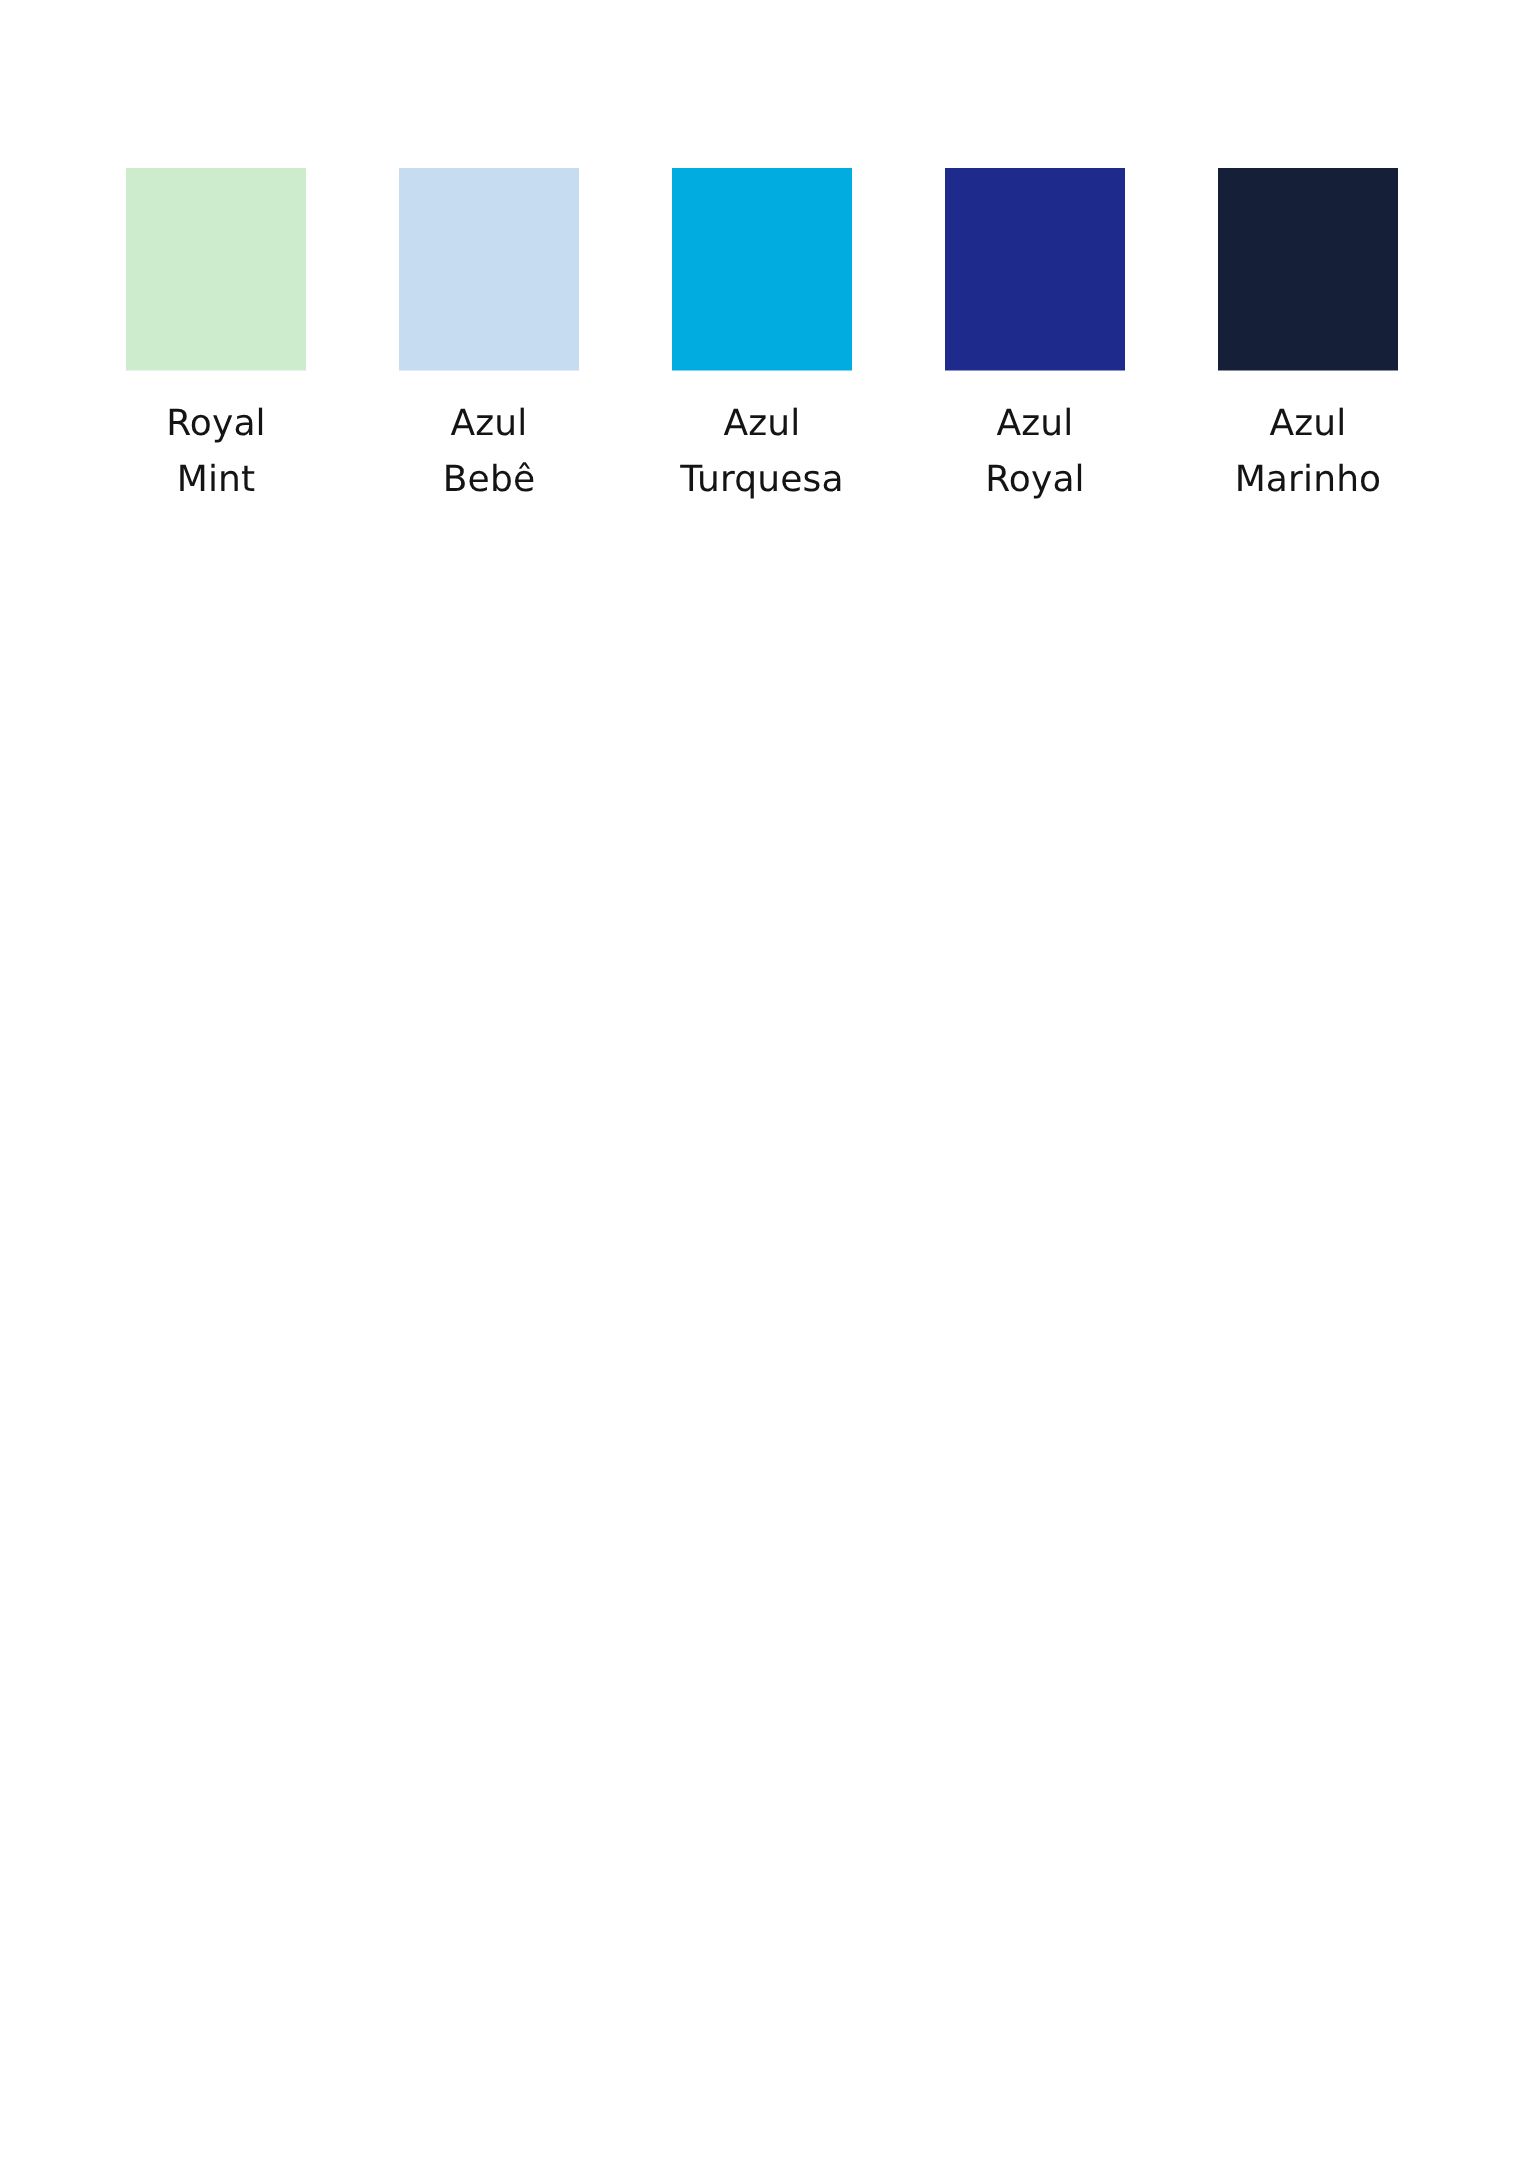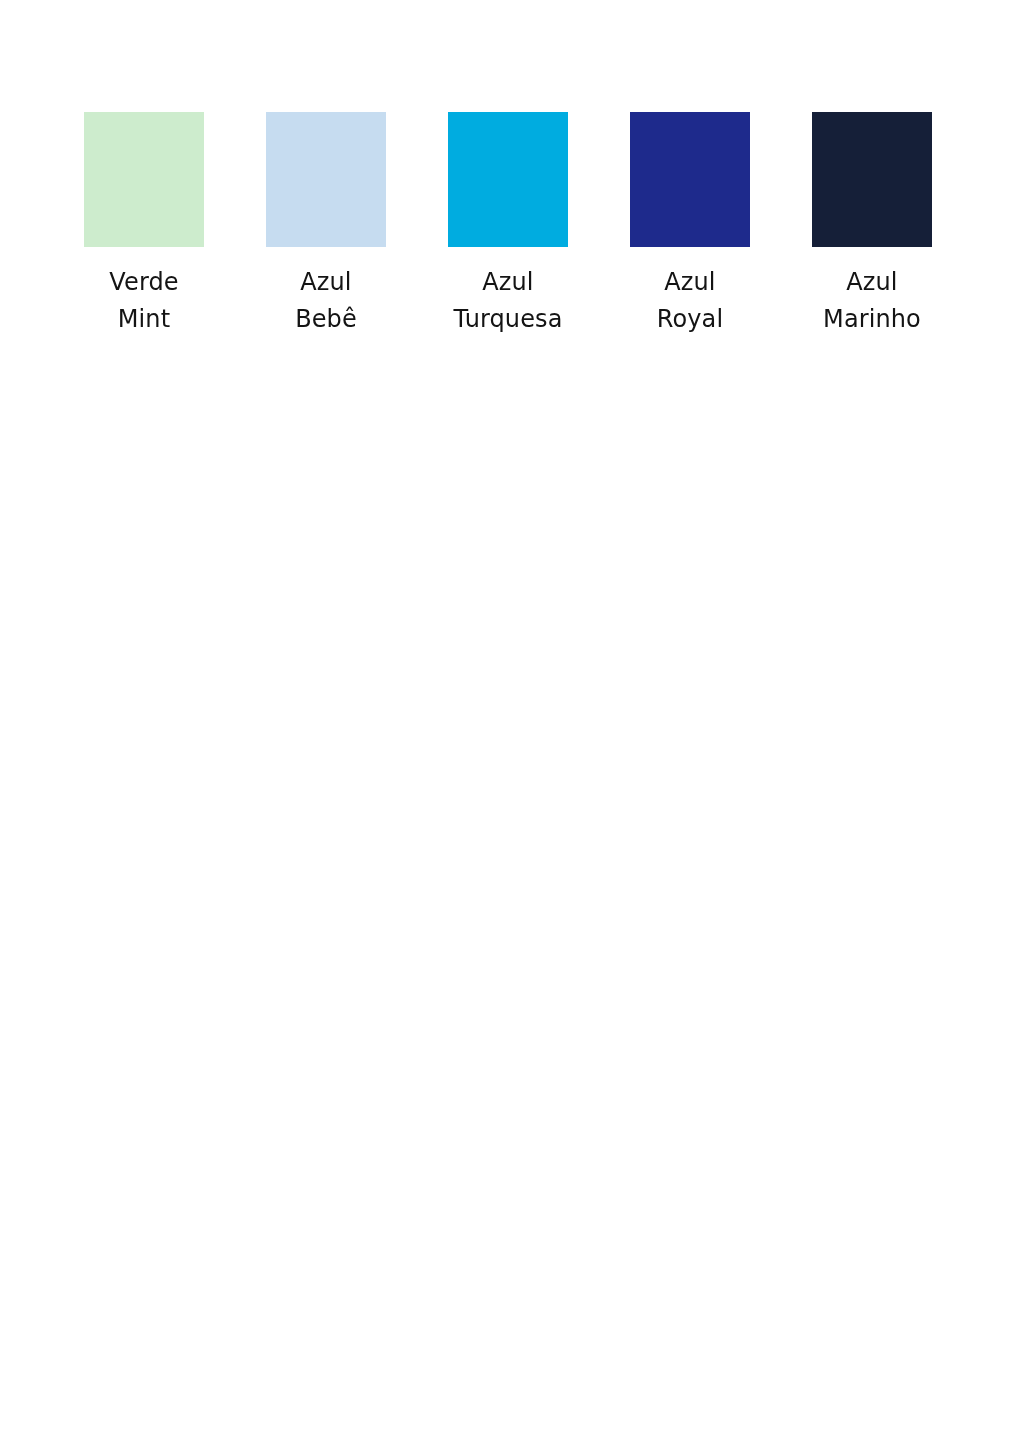--- a/index.html
+++ b/index.html
@@ -53,21 +53,21 @@
     font-family: "DejaVu Sans", sans-serif;
   }
 </style>
 </head>
 <body style="background-color: rgb(255, 255, 255);">
 
 <div id="palette-row">
 
   <div class="swatch-cell">
     <div class="swatch-chip" style="background-color: rgb(205, 236, 205);"></div>
-    <div class="swatch-label">Verde Mint</div>
+    <div class="swatch-label">Royal Mint</div>
   </div>
 
   <div class="swatch-cell">
     <div class="swatch-chip" style="background-color: rgb(198, 220, 240);"></div>
     <div class="swatch-label">Azul
 Bebê</div>
   </div>
 
   <div class="swatch-cell">
     <div class="swatch-chip" style="background-color: rgb(0, 172, 224);"></div>

